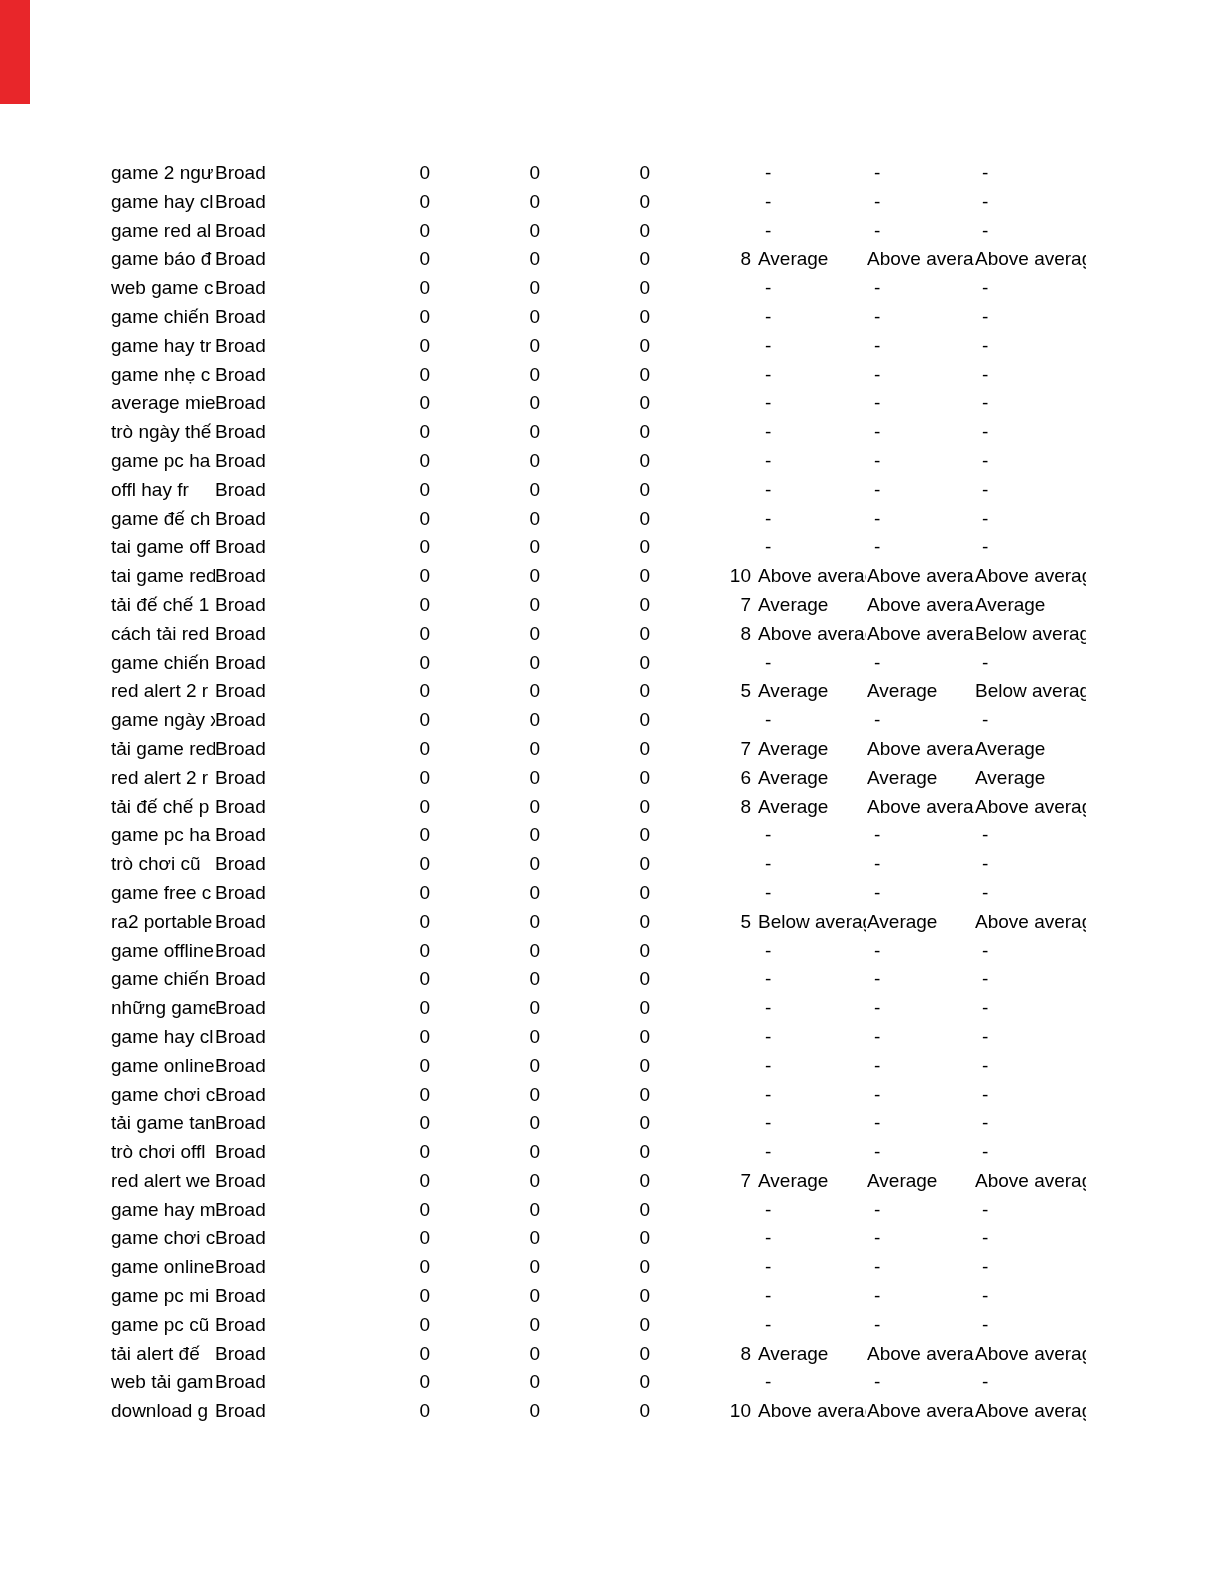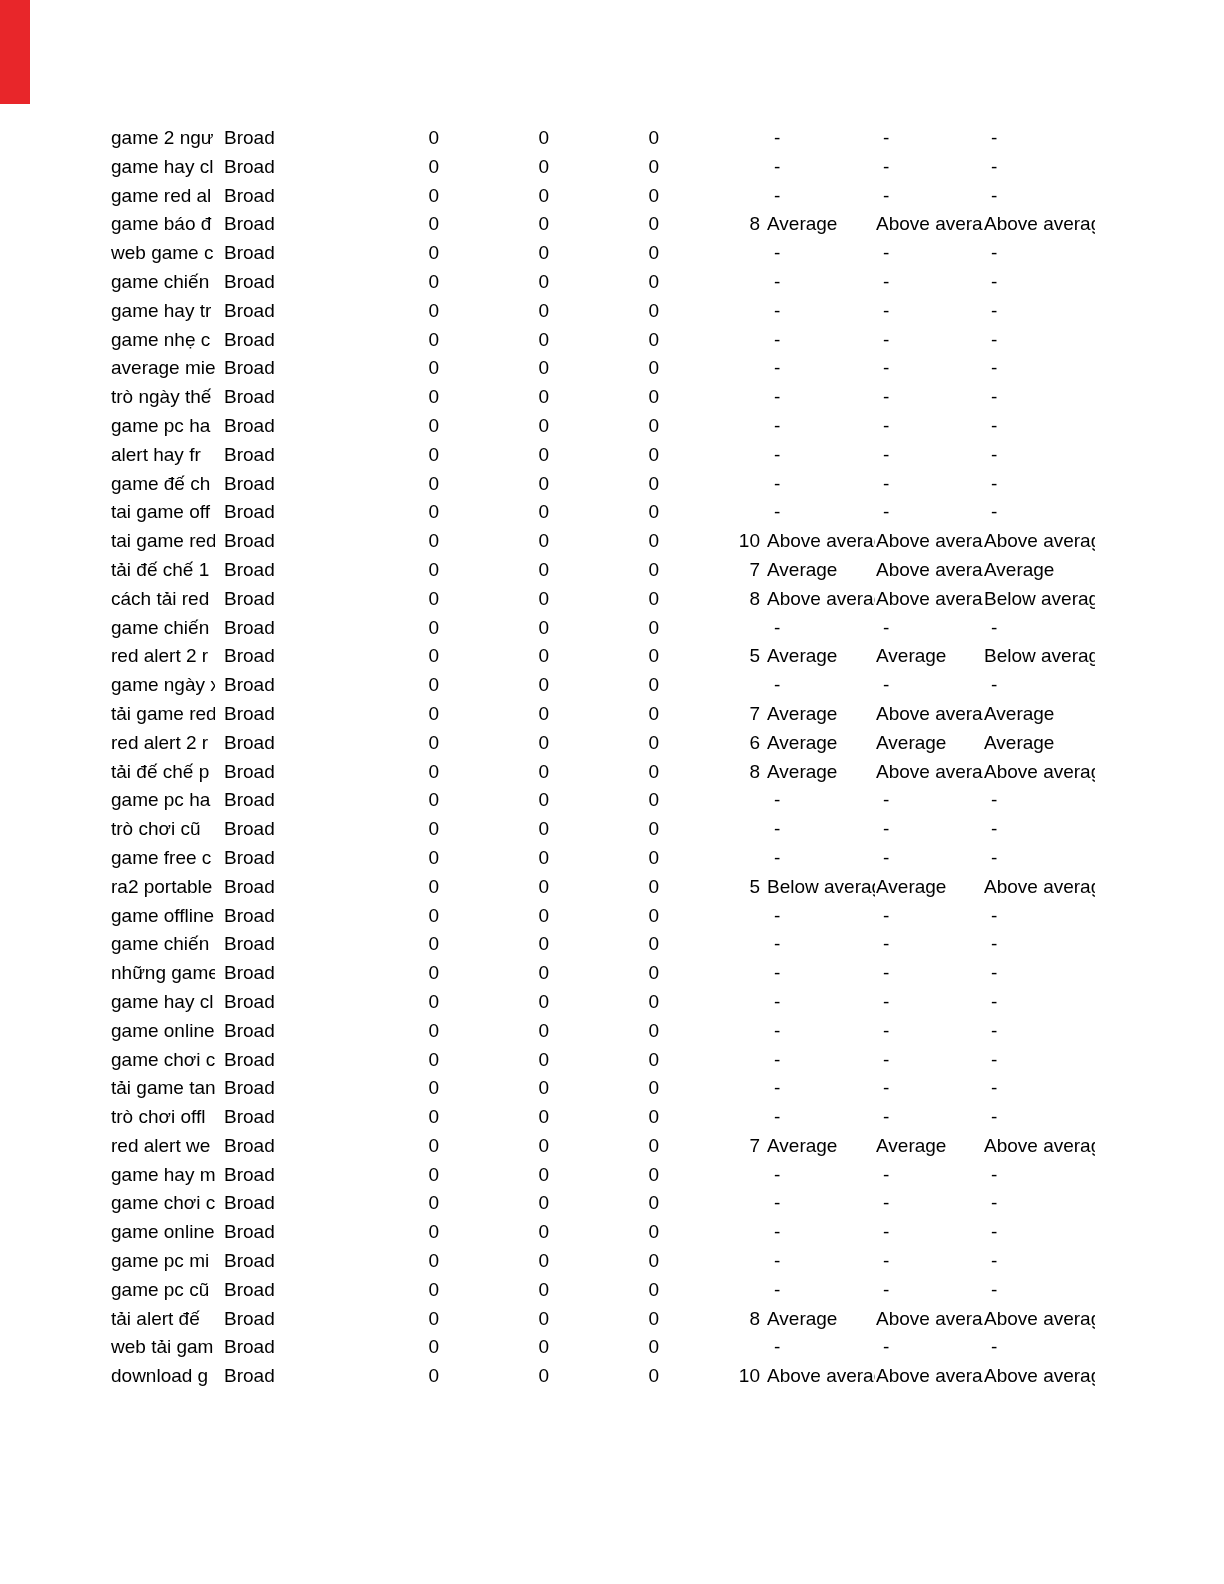--- a/index.html
+++ b/index.html
@@ -20,36 +20,36 @@
     background: #ffffff;
   }
   .red-marker {
     position: absolute;
     left: 0; top: 0;
     width: 30px; height: 104px;
   }
   .sheet {
     position: absolute;
     left: 111px;
-    top: 124px;
+    top: 159px;
   }
   .row {
     display: flex;
     height: 28.8px;
     align-items: center;
   }
   .cell {
     display: block;
     white-space: nowrap;
     overflow: hidden;
     box-sizing: border-box;
     line-height: 28.8px;
   }
   .kw    { width: 104px; }
-  .match { width: 104px; margin-left: 9px; }
+  .match { width: 104px; }
   .z1    { width: 111px; text-align: right; }
   .z2    { width: 110px; text-align: right; }
   .z3    { width: 110px; text-align: right; }
   .score { width: 101px; text-align: right; }
   .comp  { width: 115px; padding-left: 7px; }
   .colg  { width: 108px; padding-left: 1px; }
   .colh  { width: 112px; padding-left: 1px; }
   .comp.dash { padding-left: 14px; }
   .colg.dash { padding-left: 8px; }
   .colh.dash { padding-left: 8px; }
@@ -186,21 +186,21 @@
     <span class="cell z1">0</span>
     <span class="cell z2">0</span>
     <span class="cell z3">0</span>
     <span class="cell score"></span>
     <span class="cell comp dash">-</span>
     <span class="cell colg dash">-</span>
     <span class="cell colh dash">-</span>
   </div>
 
   <div class="row">
-    <span class="cell kw">alert hay fr</span>
+    <span class="cell kw">offl hay fr</span>
     <span class="cell match">Broad</span>
     <span class="cell z1">0</span>
     <span class="cell z2">0</span>
     <span class="cell z3">0</span>
     <span class="cell score"></span>
     <span class="cell comp dash">-</span>
     <span class="cell colg dash">-</span>
     <span class="cell colh dash">-</span>
   </div>
 

